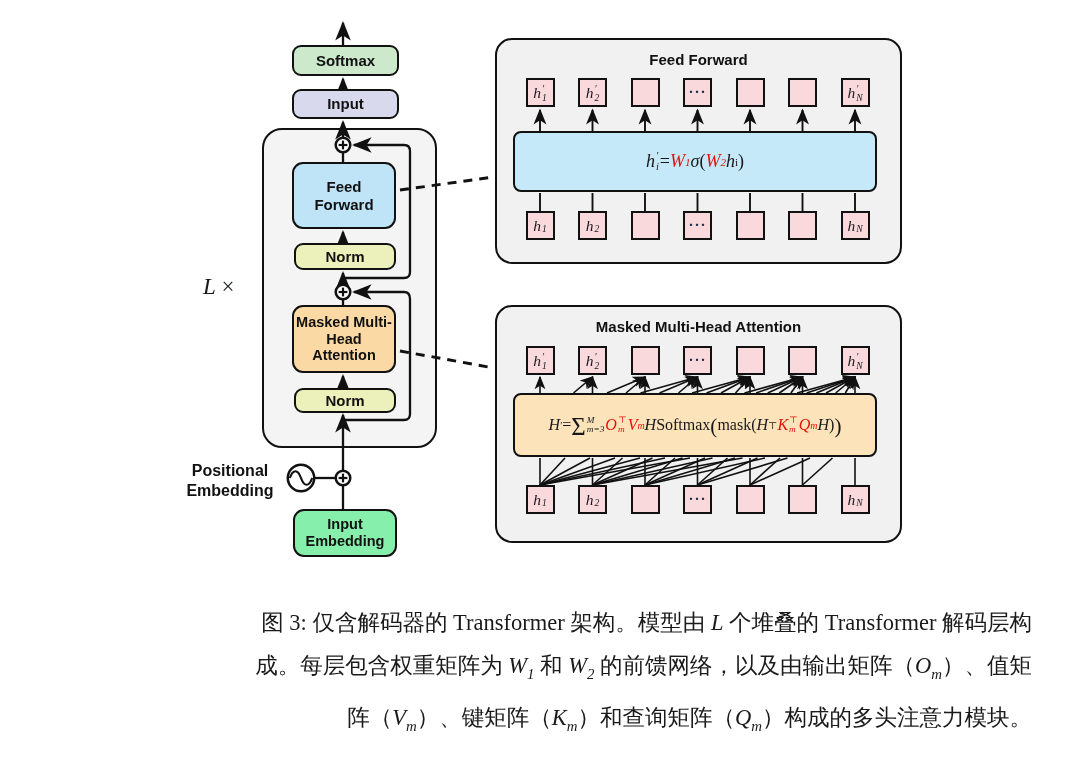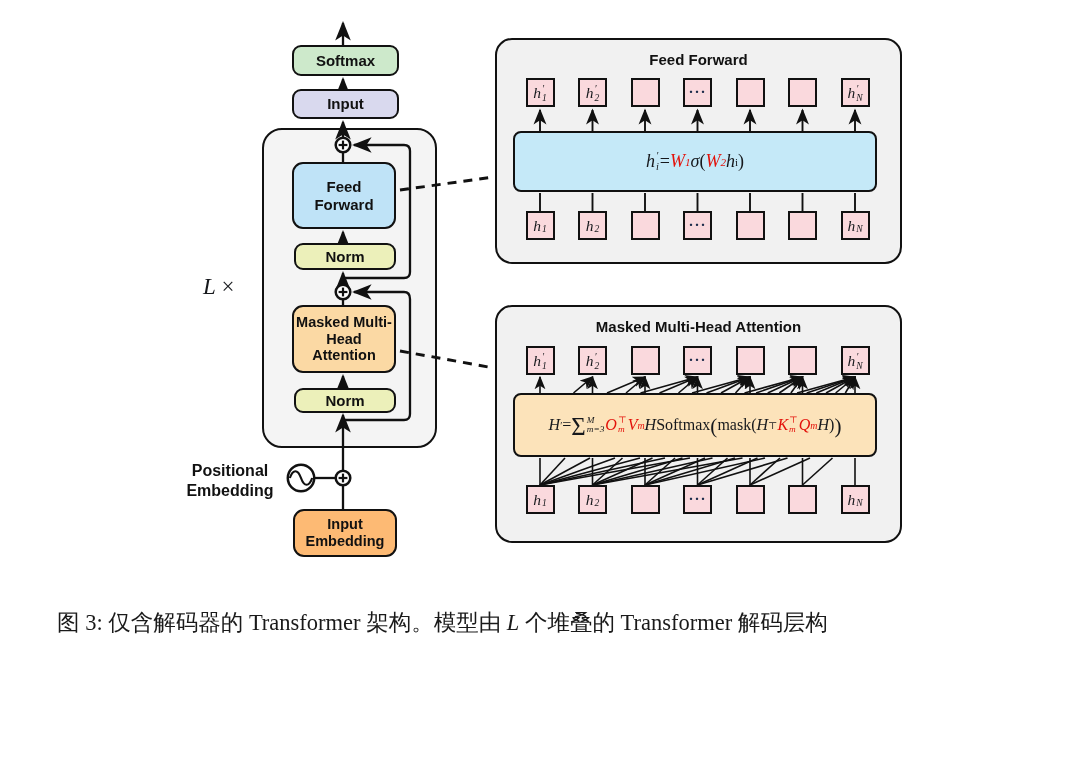--- a/index.html
+++ b/index.html
@@ -61,21 +61,21 @@
   .plabel{position:absolute;z-index:2;font-weight:bold;font-size:16px;line-height:1.25;text-align:center;color:#111;}
   .repeat{
     position:absolute;z-index:2;font-family:"Liberation Serif","DejaVu Serif",serif;
     font-size:23px;color:#16181c;
   }
   .repeat i{font-style:italic;}
   
   .caption{
     position:absolute;z-index:2;left:57px;top:601px;width:975px;
     font-family:"Liberation Serif","DejaVu Serif",serif;
-    font-size:22.5px;line-height:43px;color:#1a1a1a;
+    font-size:22.5px;line-height:43px;color:#1a1a1a;text-align:right;
   }
   .caption i{font-style:italic;}
   .caption sub{font-size:0.66em;font-style:italic;}
 </style>
 </head>
 <body>
 
 <svg id="connsvg" width="1080" height="759" viewBox="0 0 1080 759">
   <defs>
     <marker id="ah" viewBox="0 0 10 8" refX="9" refY="4" markerWidth="8.5" markerHeight="7" orient="auto">
@@ -222,21 +222,21 @@
 
 <div class="repeat" style="left:203px;top:274px;">
   <i>L</i>
   <span>×</span>
 </div>
 
 <div class="plabel" style="left:186px;top:461px;width:88px;">
   <span>Positional Embedding</span>
 </div>
 
-<div class="nbox" style="left:293px;top:509px;width:104px;height:48px;background:#fdba74;border-radius:11px;font-size:14.5px;">
+<div class="nbox" style="left:293px;top:509px;width:104px;height:48px;background:#86efac;border-radius:11px;font-size:14.5px;">
   <span style="width:80px;">Input Embedding</span>
 </div>
 
 <div class="panel" style="left:495px;top:38px;width:407px;height:226px;"></div>
 <div class="ptitle" style="left:495px;top:51px;width:407px;">Feed Forward</div>
 <div class="fmbox" style="left:513px;top:131px;width:364px;height:61px;background:#c5e9f8;font-size:18px;" id="ff-formula">
     <span class="v">h</span>
     <span class="lim">
       <span>′</span>
       <span>i</span>
@@ -285,20 +285,22 @@
     </span>
     <span class="r">Q</span>
     <sub class="r">m</sub>
     <span class="v">H</span>
     <span class="n">)</span>
     <span class="bp">)</span>
   </div>
 
 <div class="caption" id="caption">
     <div><span>图 3: 仅含解码器的 Transformer 架构。模型由 </span><i>L</i><span> 个堆叠的 Transformer 解码层构</span></div>
+    <div><span>成。每层包含权重矩阵为 </span><i>W</i><sub>1</sub><span> 和 </span><i>W</i><sub>2</sub><span> 的前馈网络，以及由输出矩阵（</span><i>O</i><sub>m</sub><span>）、值矩</span></div>
+    <div><span>阵（</span><i>V</i><sub>m</sub><span>）、键矩阵（</span><i>K</i><sub>m</sub><span>）和查询矩阵（</span><i>Q</i><sub>m</sub><span>）构成的多头注意力模块。</span></div>
   </div>
 
 <div class="sq" style="left: 525.5px; top: 78px;">
     <i>h</i>
     <span class="slim">
       <span>′</span>
       <span>1</span>
     </span>
   </div>
 <div class="sq" style="left: 578px; top: 78px;">

